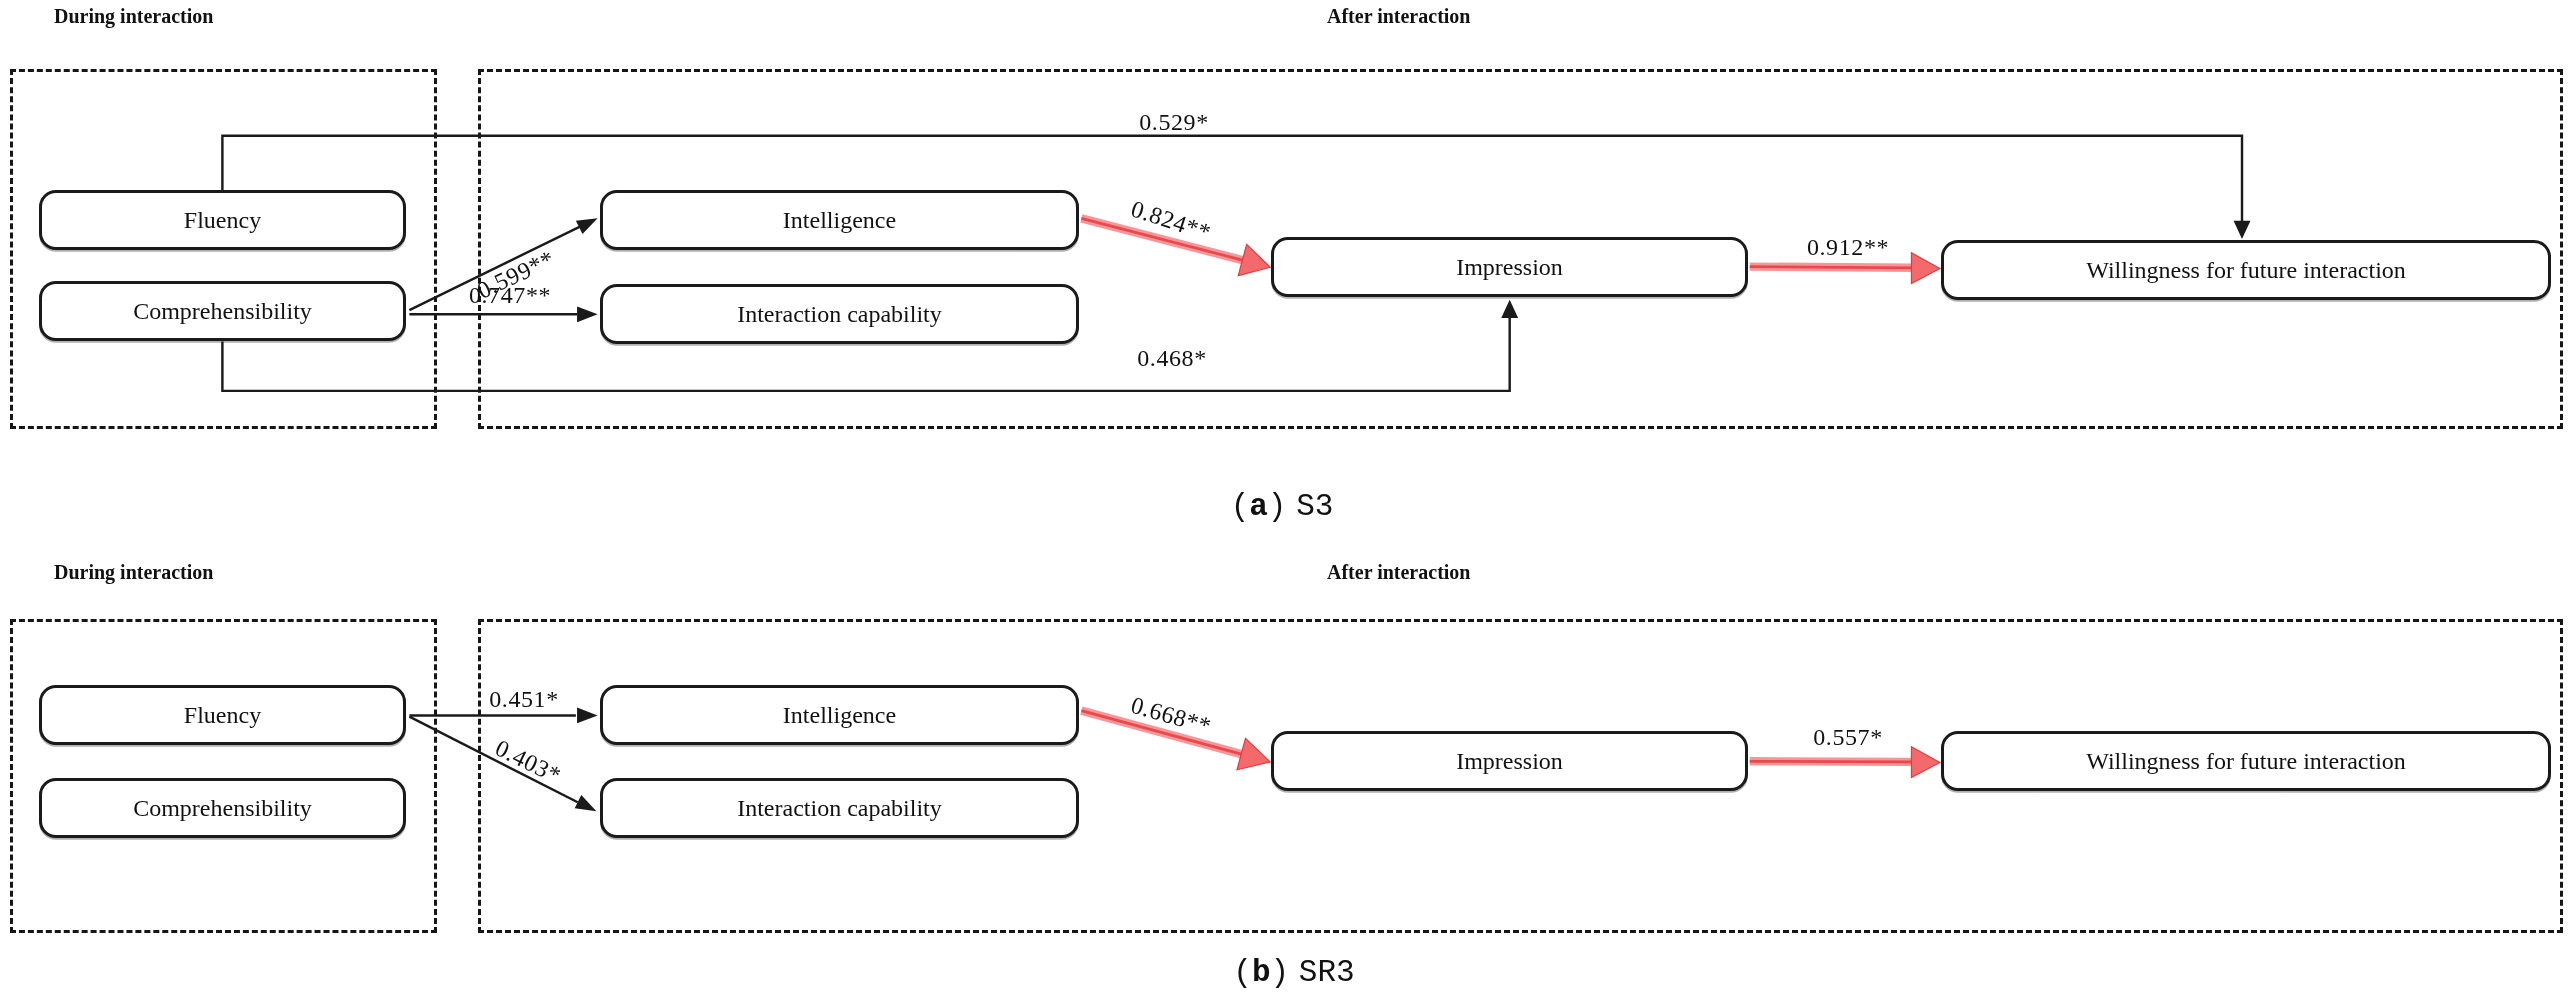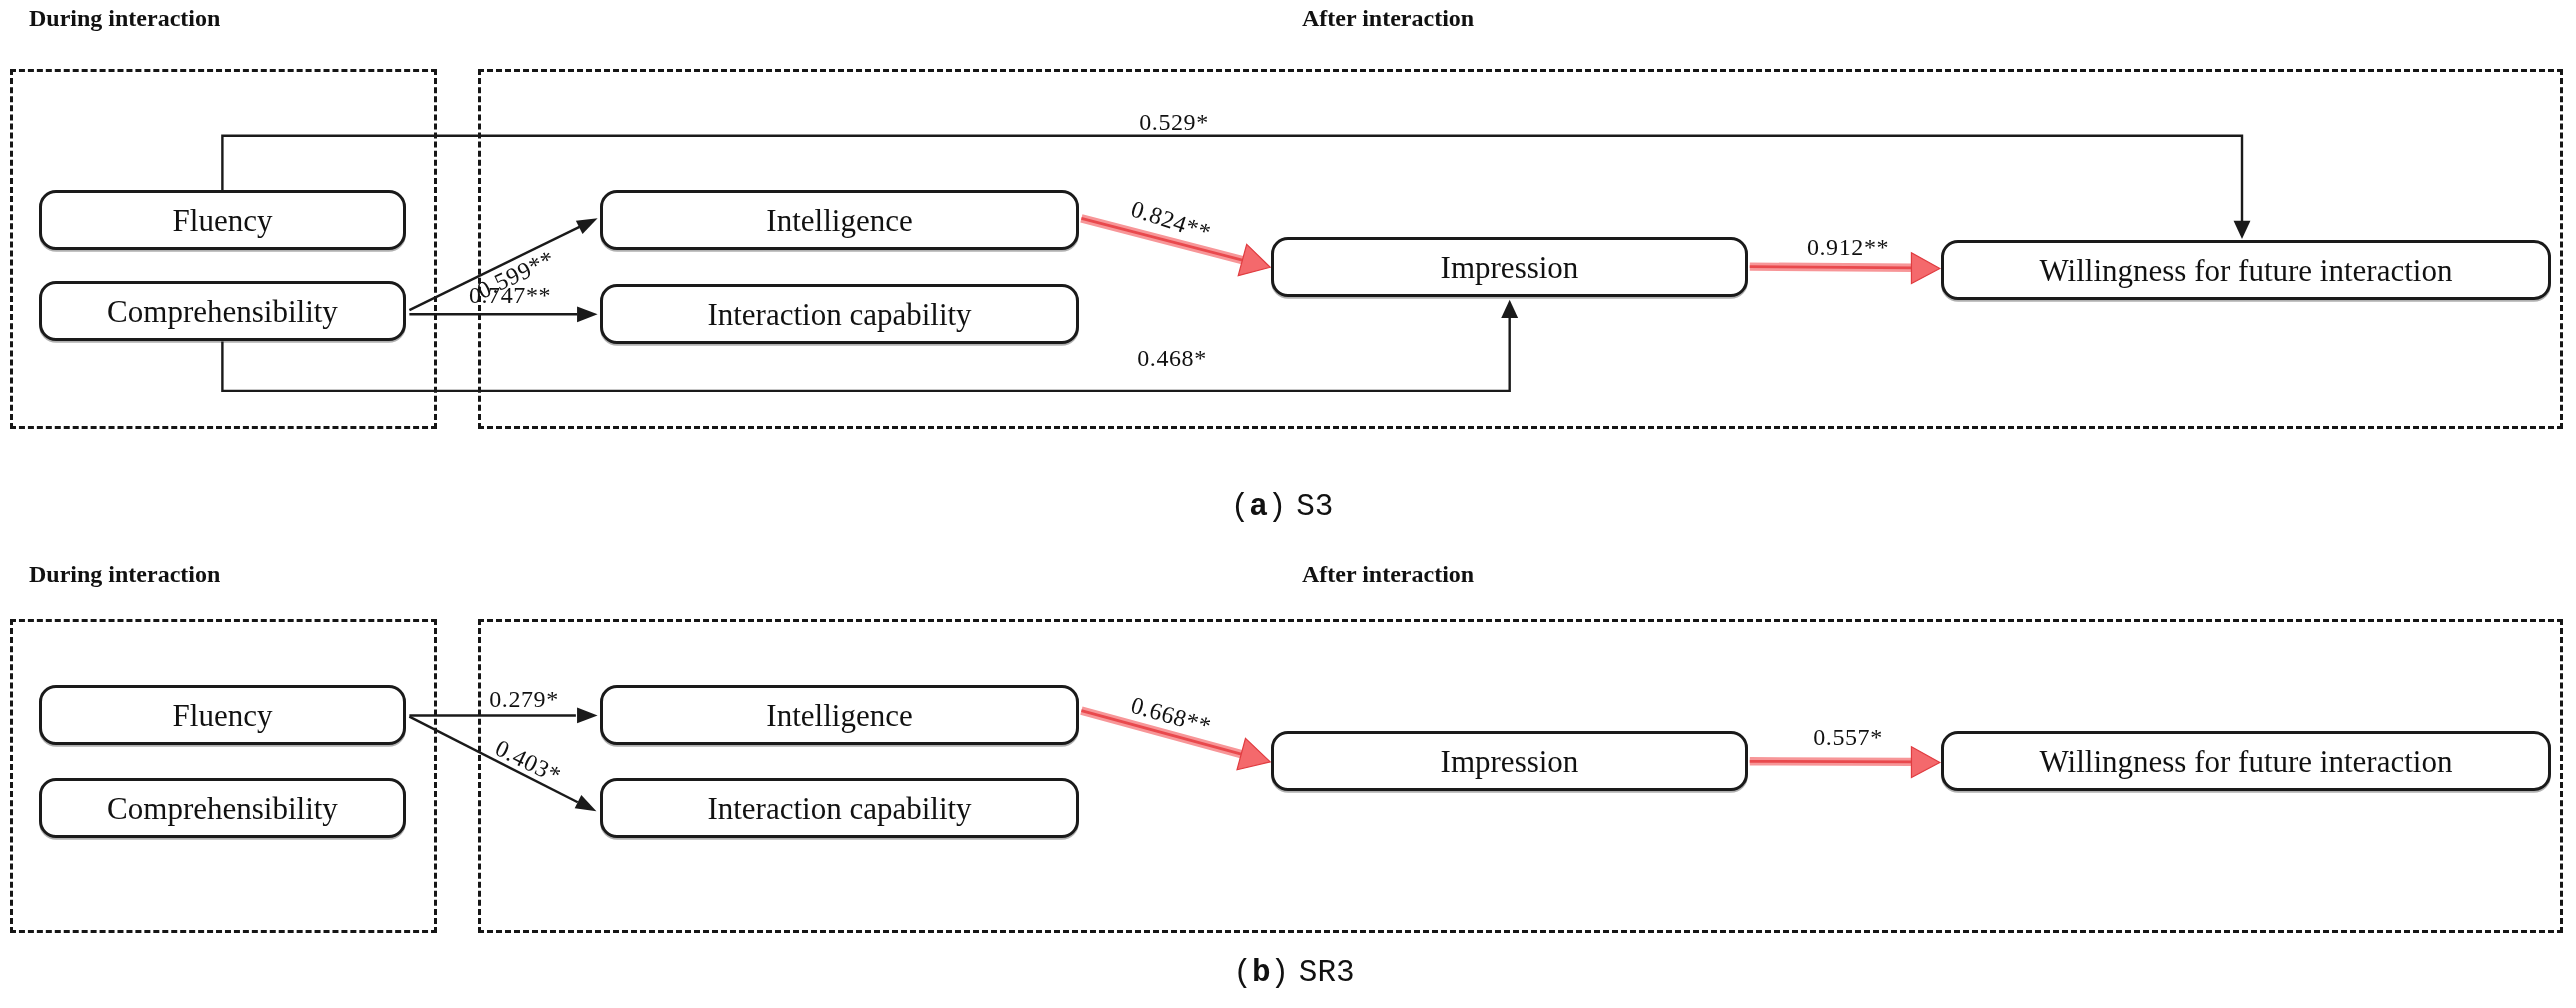--- a/index.html
+++ b/index.html
@@ -6,36 +6,36 @@
   #stage{position:relative;width:2576px;height:1008px;background:#ffffff;overflow:hidden;
          font-family:"Liberation Serif","DejaVu Serif",serif;color:#111;}
   svg.wires{position:absolute;left:0;top:0;z-index:1;}
   .dashed-box{position:absolute;border:3px dashed #161616;box-sizing:border-box;z-index:0;background:transparent;}
   .db-a-during{left:9.7px;top:69px;width:427px;height:360px;}
   .db-a-after{left:478px;top:69px;width:2085px;height:360px;}
   .db-b-during{left:9.7px;top:619px;width:427px;height:314px;}
   .db-b-after{left:478px;top:619px;width:2085px;height:314px;}
   .node{position:absolute;box-sizing:border-box;background:#ffffff;border:3px solid #1a1a1a;
         border-radius:17px;display:flex;align-items:center;justify-content:center;
-        font-size:31px;line-height:1;z-index:2;box-shadow:0 1.8px 0 rgba(30,30,30,0.35);}
+        font-size:24px;line-height:1;z-index:2;box-shadow:0 1.8px 0 rgba(30,30,30,0.35);}
   
   .n-a-fluency{left:39px;top:190px;width:367px;height:60px;}
   .n-a-comprehensibility{left:39px;top:281px;width:367px;height:60px;}
   .n-a-intelligence{left:600px;top:190px;width:479px;height:60px;}
   .n-a-interaction{left:600px;top:284px;width:479px;height:60px;}
   .n-a-impression{left:1271px;top:237px;width:477px;height:60px;}
   .n-a-willingness{left:1941px;top:240px;width:610px;height:60px;}
   
   .n-b-fluency{left:39px;top:685px;width:367px;height:60px;}
   .n-b-comprehensibility{left:39px;top:778px;width:367px;height:60px;}
   .n-b-intelligence{left:600px;top:685px;width:479px;height:60px;}
   .n-b-interaction{left:600px;top:778px;width:479px;height:60px;}
   .n-b-impression{left:1271px;top:731px;width:477px;height:60px;}
   .n-b-willingness{left:1941px;top:731px;width:610px;height:60px;}
-  .section-header{position:absolute;font-size:24px;font-weight:bold;z-index:2;white-space:nowrap;}
+  .section-header{position:absolute;font-size:20px;font-weight:bold;z-index:2;white-space:nowrap;margin-left:25px;}
   .h-a-during{left:29px;top:4.8px;}
   .h-a-after{left:1302px;top:4.8px;}
   .h-b-during{left:29px;top:561px;}
   .h-b-after{left:1302px;top:561px;}
   .coef{position:absolute;font-size:24px;white-space:nowrap;z-index:3;
         transform:translate(-50%,-50%);letter-spacing:0.6px;}
   .c-a529{left:1174px;top:122px;}
   .c-a599{left:516px;top:275px;transform:translate(-50%,-50%) rotate(-25deg);}
   .c-a747{left:510px;top:295px;}
   .c-a824{left:1171px;top:221px;transform:translate(-50%,-50%) rotate(18deg);}
@@ -137,21 +137,21 @@
   <div class="dashed-box db-b-during"></div>
   <div class="dashed-box db-b-after"></div>
 
   <div class="node n-b-fluency">Fluency</div>
   <div class="node n-b-comprehensibility">Comprehensibility</div>
   <div class="node n-b-intelligence">Intelligence</div>
   <div class="node n-b-interaction">Interaction capability</div>
   <div class="node n-b-impression">Impression</div>
   <div class="node n-b-willingness">Willingness for future interaction</div>
 
-  <div class="coef c-b451">0.279*</div>
+  <div class="coef c-b451">0.451*</div>
   <div class="coef c-b403">0.403*</div>
   <div class="coef c-b668">0.668**</div>
   <div class="coef c-b486">0.557*</div>
 
   <div class="caption cap-b">
     <span>(</span><span class="cap-bold">b</span><span class="close">)</span><span>SR3</span>
   </div>
 
 </div>
 

